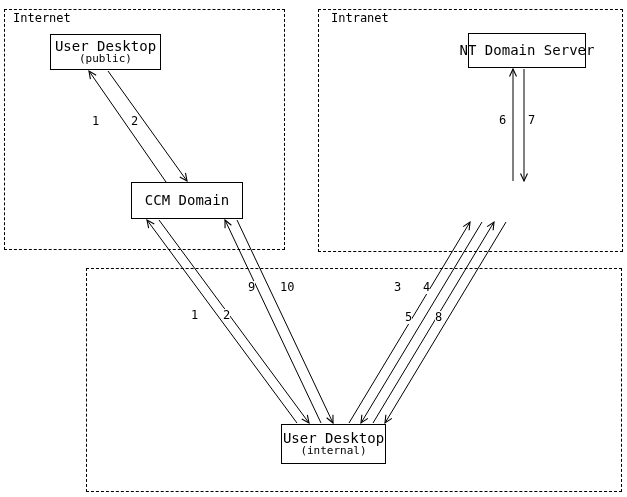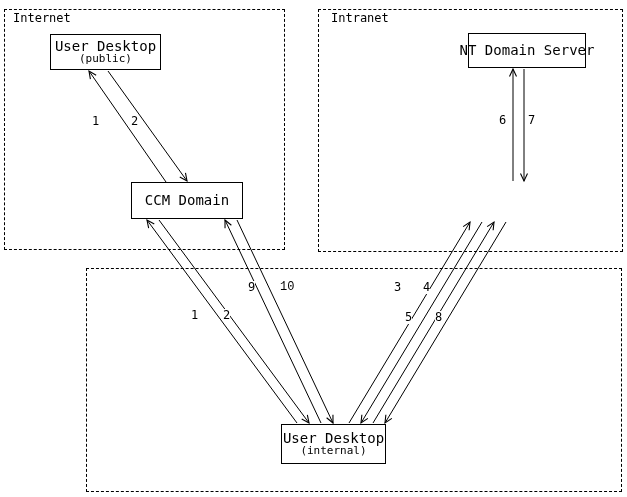--- a/index.html
+++ b/index.html
@@ -123,21 +123,21 @@
     <div class="node-sub">(internal)</div>
   </div>
 
   <div class="edge-label" style="left:92px;  top:115px;">1</div>
   <div class="edge-label" style="left:131px; top:115px;">2</div>
 
   <div class="edge-label" style="left:499px; top:114px;">6</div>
   <div class="edge-label" style="left:528px; top:114px;">7</div>
 
   <div class="edge-label" style="left:248px; top:281px;">9</div>
-  <div class="edge-label" style="left:280px; top:281px;font-family:Liberation Mono, monospace;">10</div>
+  <div class="edge-label" style="left:280px; top:281px;">10</div>
 
   <div class="edge-label" style="left:191px; top:309px;">1</div>
   <div class="edge-label" style="left:223px; top:309px;">2</div>
 
   <div class="edge-label" style="left:394px; top:281px;">3</div>
   <div class="edge-label" style="left:423px; top:281px;">4</div>
   <div class="edge-label" style="left:405px; top:311px;">5</div>
   <div class="edge-label" style="left:435px; top:311px;">8</div>
 
 </div>

